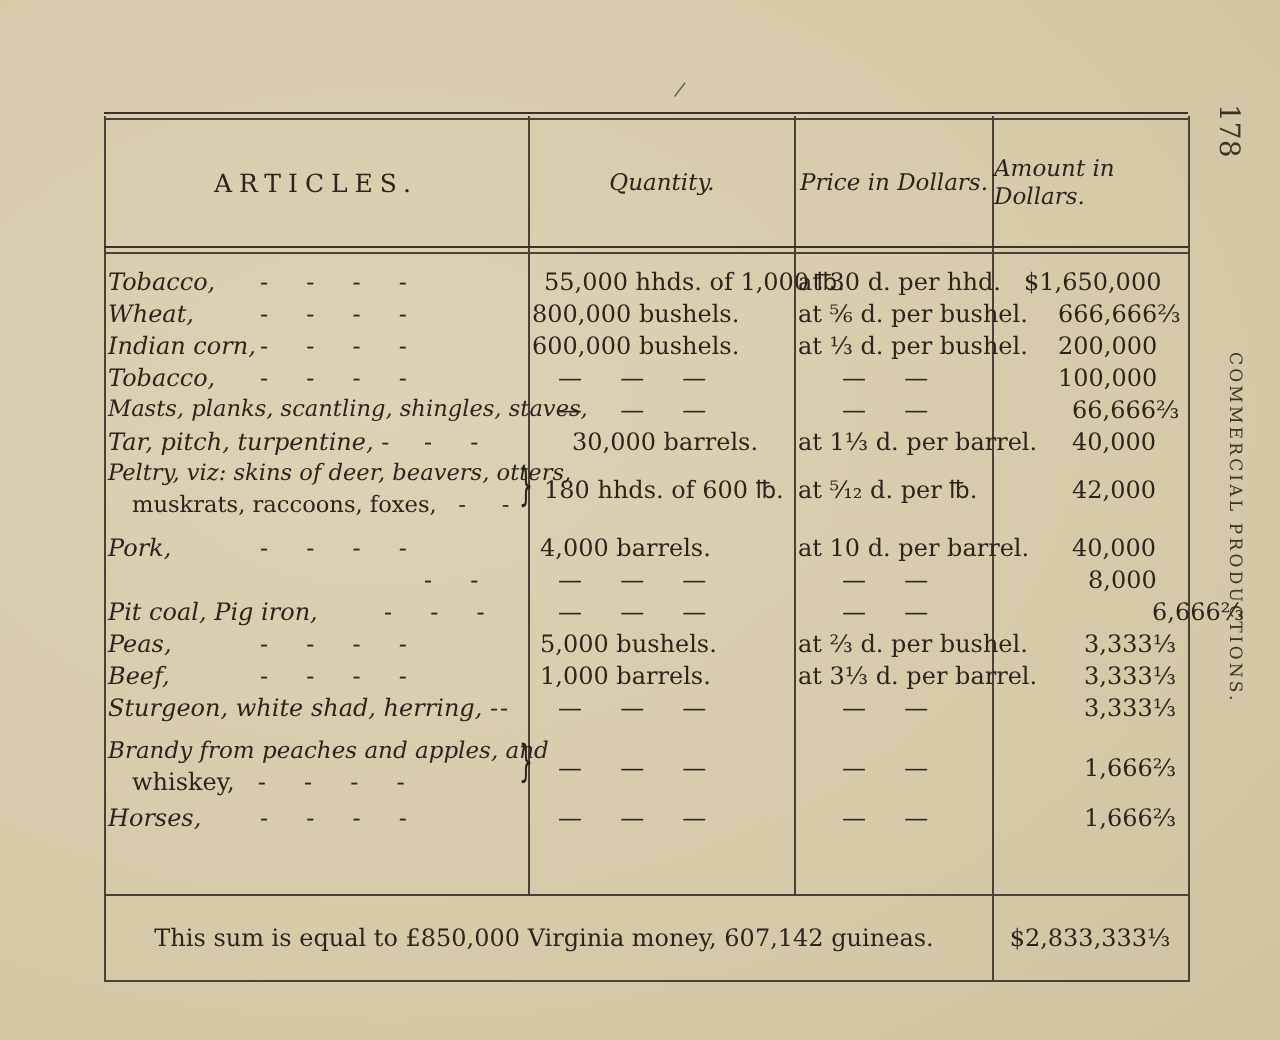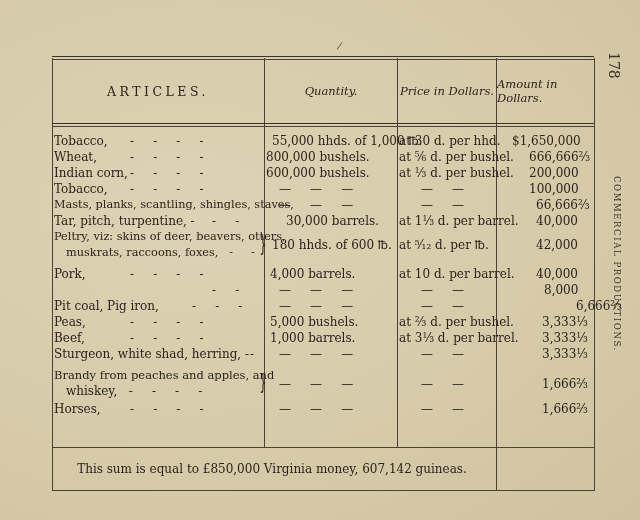--- a/index.html
+++ b/index.html
@@ -33,21 +33,21 @@
       display: flex; align-items: center; justify-content: center;
       font-size: 12px;
     }
     .hdr.articles { letter-spacing: 3.5px; font-size: 12.5px; }
     .hdr.ital { font-style: italic; font-size: 11.5px; }
     .row {
       position: absolute; left: 52px; width: 541px; height: 16px;
       font-size: 12px; line-height: 16px;
     }
     .cell { position: absolute; top: 0; white-space: nowrap; }
-    .c-art { left: 2px; width: 210px; }
+    .c-art { left: 2px; width: 210px; font-style: italic; }
     .c-qty { left: 214px; width: 130px; }
     .c-price { left: 347px; width: 140px; }
     .leaders { position: absolute; top: 0; }
     .brace { position: absolute; font-size: 22px; line-height: 30px; top: 0; color: #2a241c; font-family: "DejaVu Sans", sans-serif; transform: scaleX(0.5); }
     .footer-text { position: absolute; top: 447px; left: 52px; width: 440px; height: 43px; display: flex; align-items: center; justify-content: center; font-size: 12px; }
     .footer-amt { position: absolute; top: 447px; left: 497px; width: 96px; height: 43px; display: flex; align-items: center; justify-content: center; font-size: 12px; }
     .side-title {
       position: absolute; left: 612px; top: 176px;
       writing-mode: vertical-rl; font-size: 8.5px; letter-spacing: 1.6px; color: #3a3328;
     }
@@ -200,14 +200,15 @@
 
   <div class="row" style="top:401px;">
     <span class="cell c-art">Horses,</span>
     <span class="leaders" style="left:78px; white-space:pre;">-     -     -     -</span>
     <span class="cell" style="left:227px; white-space:pre;">—     —     —</span>
     <span class="cell" style="left:369px; white-space:pre;">—     —</span>
     <span class="cell" style="left:490px;">1,666⅔</span>
   </div>
 
   <div class="footer-text">This sum is equal to £850,000 Virginia money, 607,142 guineas.</div>
+  <div class="footer-amt">$2,833,333⅓</div>
 
 </div>
 
 </body></html>

